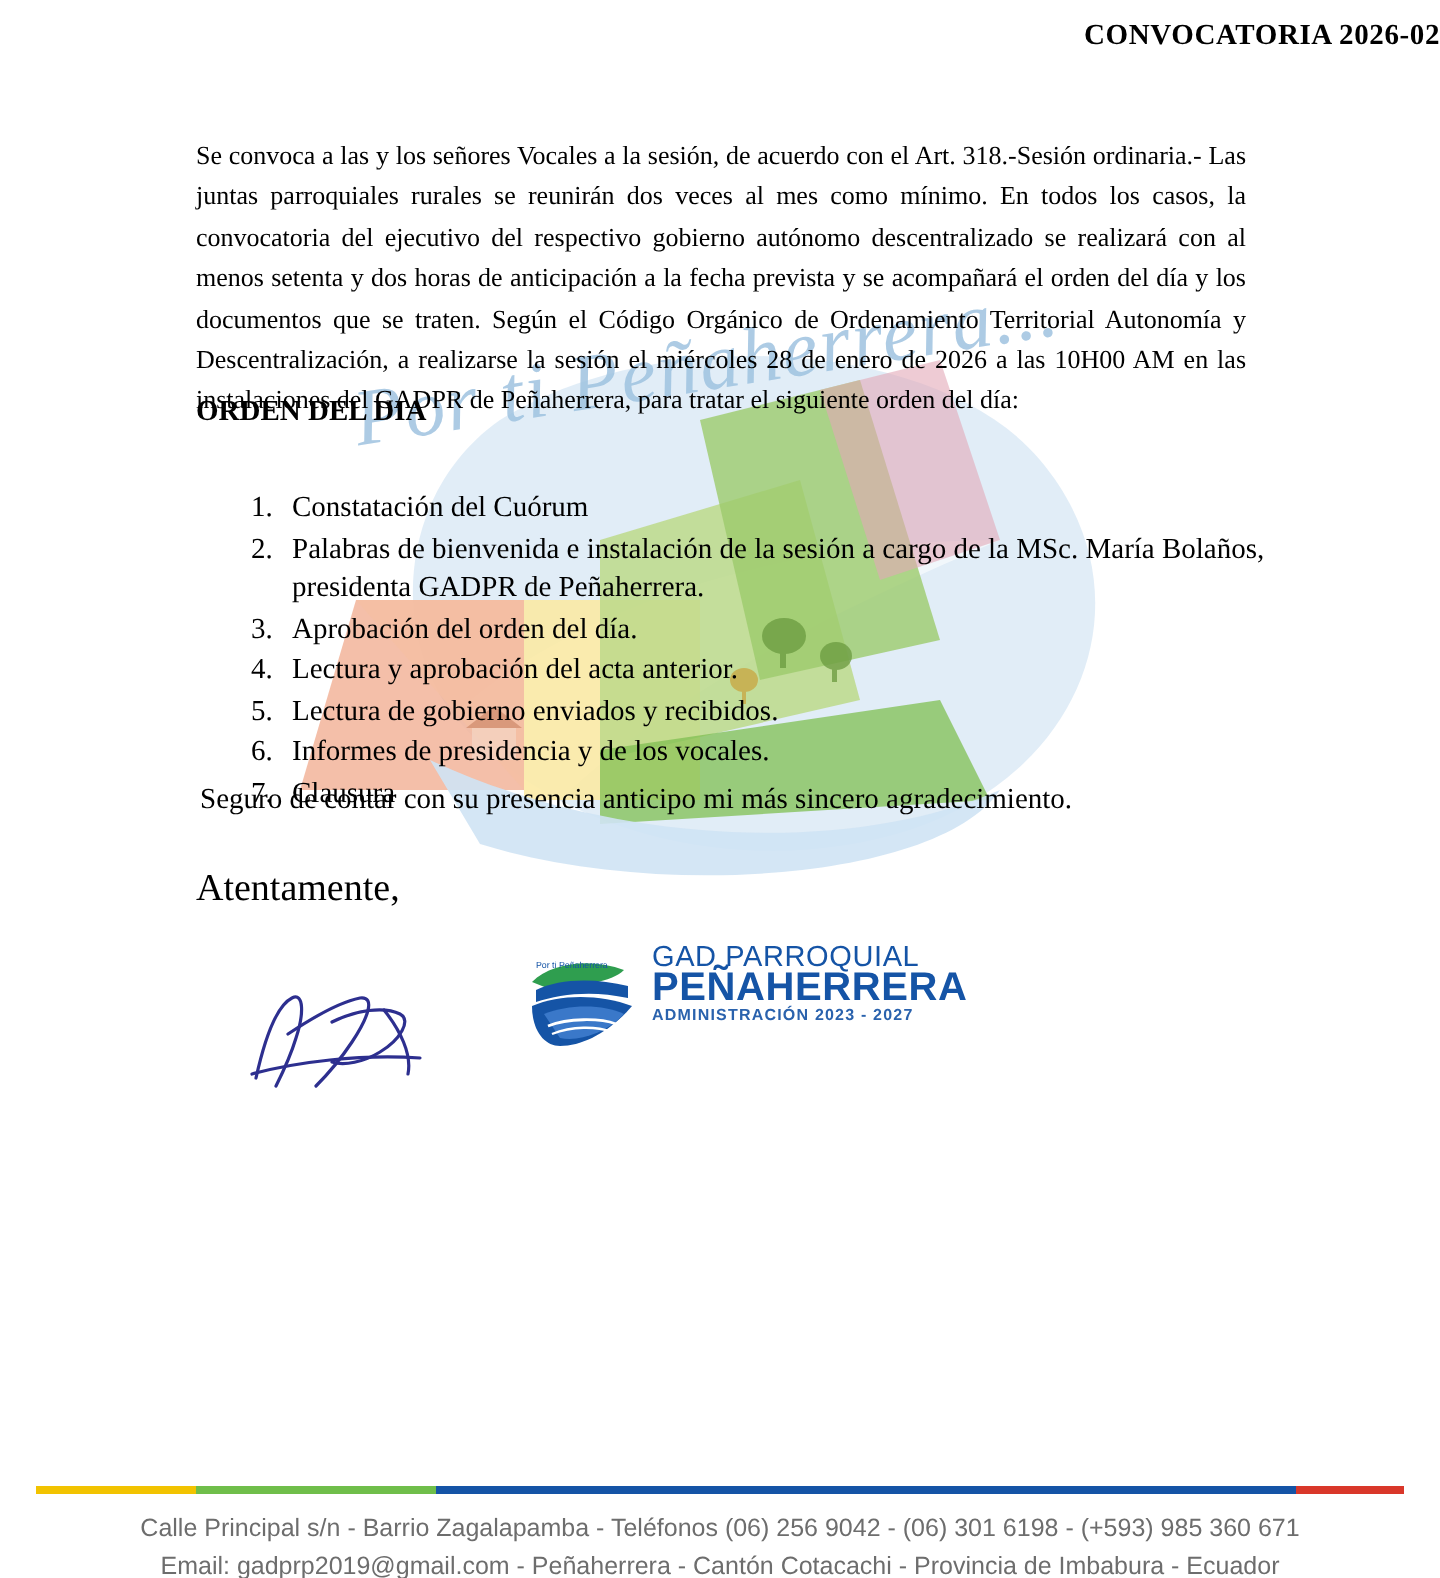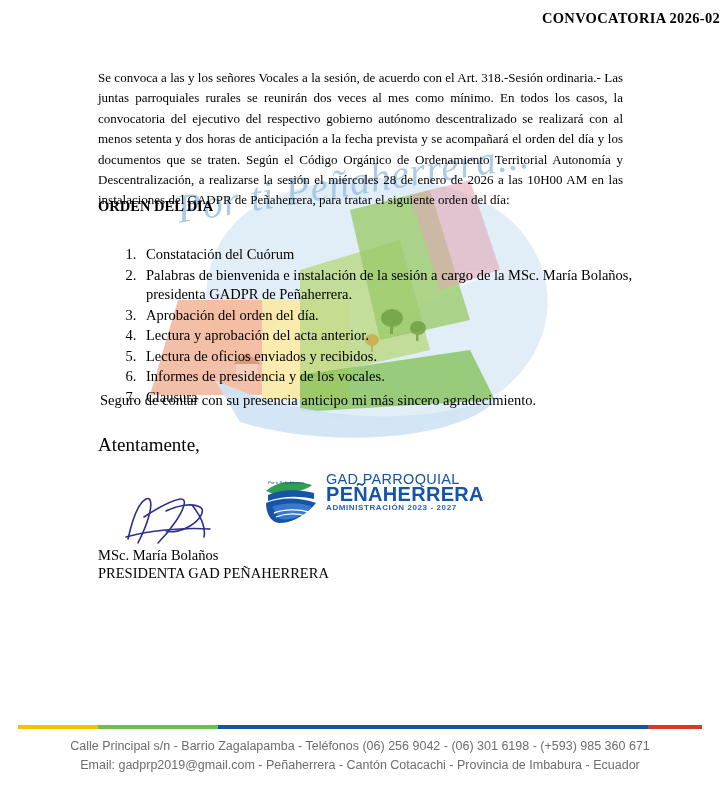--- a/index.html
+++ b/index.html
@@ -169,21 +169,21 @@
     line-height: 18px;
     color: #1554a6;
   }
 
   
   .footer {
     position: absolute;
     left: 0;
     bottom: 0;
     width: 720px;
-    height: 64px;
+    height: 46px;
     z-index: 4;
   }
   .footer-bars {
     position: absolute;
     left: 0; top: 0;
     width: 720px;
     height: 5px;
   }
   .bar {
     position: absolute;
@@ -254,45 +254,41 @@
 
     <div class="para">Se convoca a las y los señores Vocales a la sesión, de acuerdo con el Art. 318.-Sesión ordinaria.- Las juntas parroquiales rurales se reunirán dos veces al mes como mínimo. En todos los casos, la convocatoria del ejecutivo del respectivo gobierno autónomo descentralizado se realizará con al menos setenta y dos horas de anticipación a la fecha prevista y se acompañará el orden del día y los documentos que se traten. Según el Código Orgánico de Ordenamiento Territorial Autonomía y Descentralización, a realizarse la sesión el miércoles 28 de enero de 2026 a las 10H00 AM en las instalaciones del GADPR de Peñaherrera, para tratar el siguiente orden del día:</div>
 
     <div class="orden-title">ORDEN DEL DIA</div>
 
     <ol class="orden-list">
       <li>Constatación del Cuórum</li>
       <li>Palabras de bienvenida e instalación de la sesión a cargo de la MSc. María Bolaños, presidenta GADPR de Peñaherrera.</li>
       <li>Aprobación del orden del día.</li>
       <li>Lectura y aprobación del acta anterior.</li>
-      <li>Lectura de oficios enviados y recibidos.</li>
+      <li>Lectura de gobierno enviados y recibidos.</li>
       <li>Informes de presidencia y de los vocales.</li>
       <li>Clausura</li>
     </ol>
 
     <div class="closing">Seguro de contar con su presencia anticipo mi más sincero agradecimiento.</div>
 
     <div class="atentamente">Atentamente,</div>
 
     <div class="signature">
       <svg width="110" height="56" viewBox="0 0 110 56" xmlns="http://www.w3.org/2000/svg">
         <g fill="none" stroke="#2d2f8f" stroke-width="1.6" stroke-linecap="round">
           <path d="M10 46 C 14 28, 20 10, 28 6 C 34 3, 34 14, 30 26 C 27 36, 22 46, 20 50"></path>
           <path d="M26 24 C 38 16, 52 8, 62 6 C 70 5, 66 16, 58 28 C 52 37, 44 46, 40 50"></path>
           <path d="M48 18 C 60 12, 74 10, 82 14 C 88 17, 82 27, 72 33 C 64 38, 54 40, 48 38"></path>
           <path d="M8 44 C 30 38, 62 34, 92 36"></path>
           <path d="M74 12 C 82 22, 88 34, 86 44"></path>
         </g>
       </svg>
     </div>
 
-    <div class="signature-name">
-      <div>MSc. María Bolaños</div>
-      <div>PRESIDENTA GAD PEÑAHERRERA</div>
-    </div>
 
     <div class="seal">
       <div class="seal-emblem">
         <svg width="58" height="52" viewBox="0 0 58 52" xmlns="http://www.w3.org/2000/svg">
           <path d="M4 16 C 14 6, 34 4, 50 10 C 44 16, 28 18, 14 20 Z" fill="#2f9e4f"></path>
           <path d="M6 20 C 18 14, 36 14, 52 18 L 52 24 C 34 20, 18 22, 6 26 Z" fill="#1554a6"></path>
           <path d="M4 28 C 18 22, 38 22, 54 28 C 44 40, 30 48, 18 48 C 10 48, 4 40, 4 28 Z" fill="#1554a6"></path>
           <path d="M10 32 C 22 27, 40 27, 50 32 C 42 41, 28 46, 18 44 Z" fill="#3a78c9"></path>
           <path d="M12 38 C 22 34, 38 34, 46 37" stroke="#ffffff" stroke-width="1.4" fill="none"></path>
           <path d="M14 42 C 24 38, 36 38, 44 41" stroke="#ffffff" stroke-width="1.2" fill="none"></path>

